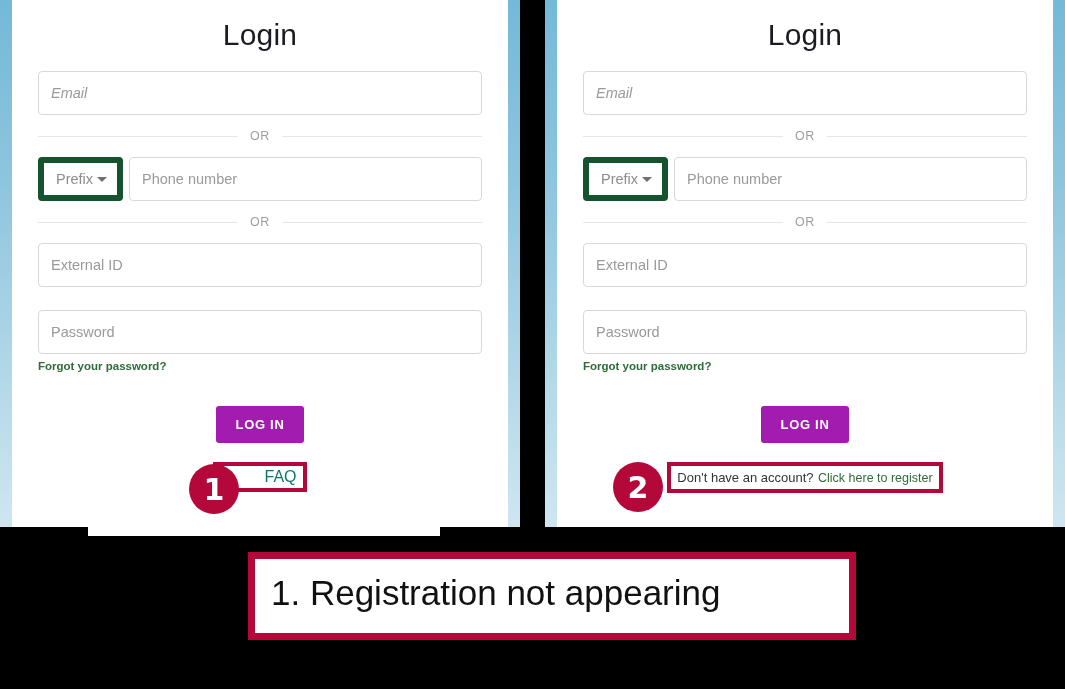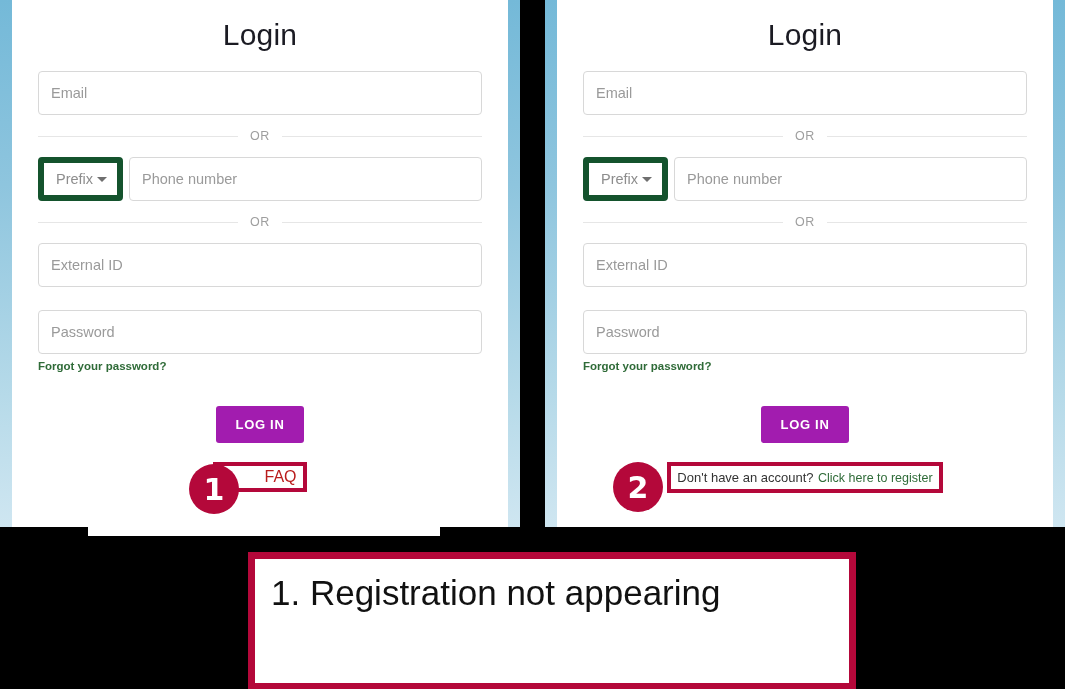--- a/index.html
+++ b/index.html
@@ -74,21 +74,21 @@
     height: 44px;
     border: 1px solid #d8d8d8;
     border-radius: 4px;
     background: #ffffff;
     display: flex;
     align-items: center;
     padding: 0 12px;
     font-size: 14.5px;
     color: #9a9a9a;
   }
-  .field.email    { margin-top: 15px; }
+  .field.email    { margin-top: 15px; font-style: italic; }
   .field.extid    { margin-top: 0; }
   .field.password { margin-top: 23px; }
 
   .or-row {
     display: flex;
     align-items: center;
     gap: 12px;
     margin: 14px 0 14px 0;
     color: #9e9e9e;
     font-size: 12.5px;
@@ -176,21 +176,21 @@
   
   .hl-box {
     display: inline-block;
     border: 4px solid #b4083a;
     background: #ffffff;
     padding: 1px 6px;
     line-height: 20px;
   }
   .faq-link {
     font-size: 16px;
-    color: #b91c1c;
+    color: #0f766e;
     text-decoration: none;
     margin-left: 41px;
   }
   .register-text {
     font-size: 13px;
     color: #333333;
     white-space: nowrap;
   }
   .register-link {
     font-size: 12.5px;
@@ -226,21 +226,21 @@
     height: 9px;
     background: #ffffff;
   }
 
   
   .caption-box {
     position: absolute;
     left: 248px;
     top: 552px;
     width: 608px;
-    height: 138px;
+    height: 88px;
     box-sizing: border-box;
     border: 7px solid #b4083a;
     background: #ffffff;
     padding: 8px 0 0 16px;
   }
   .caption-line {
     font-size: 35px;
     color: #111111;
     line-height: 51px;
     white-space: nowrap;

